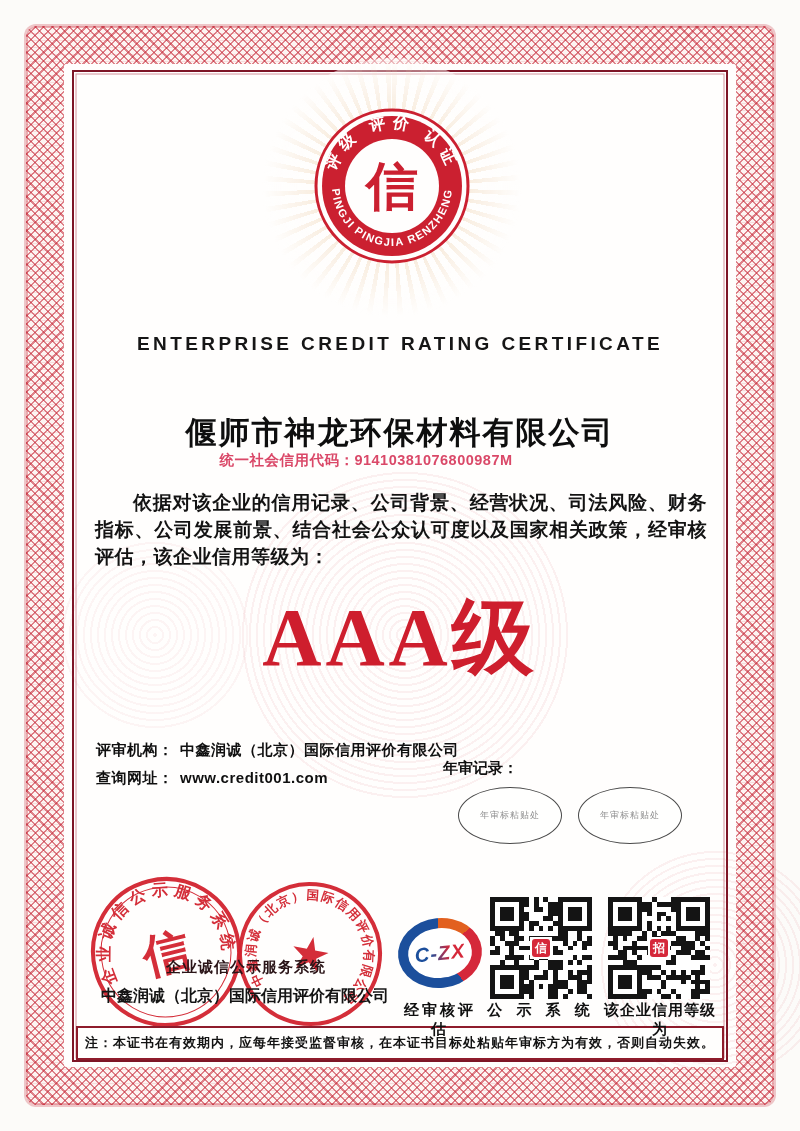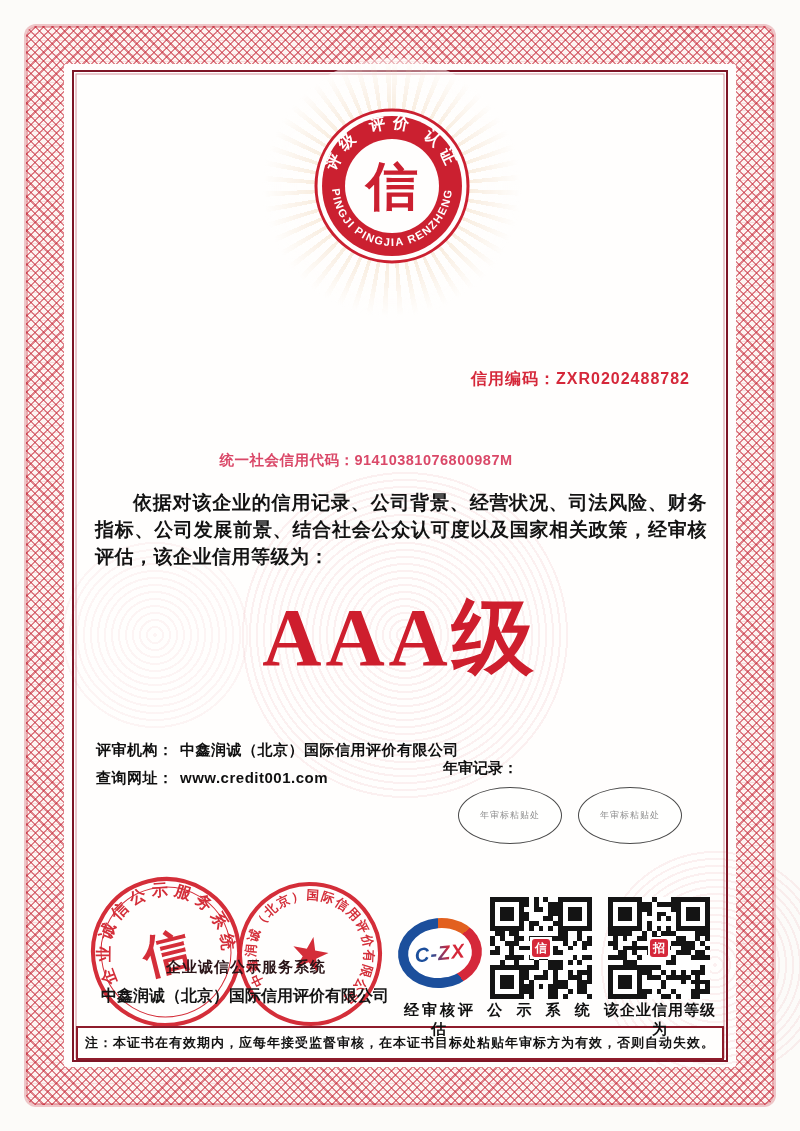--- a/index.html
+++ b/index.html
@@ -94,25 +94,24 @@
     <path id="arcBottom" d="M 20,80 A 60,60 0 0 0 140,80" fill="none"></path>
     <text font-size="16" font-weight="bold" fill="#fff" letter-spacing="6">
       <textPath href="#arcTop" startOffset="50%" text-anchor="middle">评级 评价 认证</textPath>
     </text>
     <text font-size="11" font-weight="bold" fill="#fff" letter-spacing="1.5">
       <textPath href="#arcBottom" startOffset="50%" text-anchor="middle">PINGJI PINGJIA RENZHENG</textPath>
     </text>
     <text x="80" y="98" text-anchor="middle" font-size="52" font-weight="900" fill="#cb2030">信</text>
   </svg>
 
-
-  <div class="credit-code">
-    <span>信用编码：</span><span>ZXR0202488782</span>
-  </div>
-
+  <div class="subtitle">ENTERPRISE CREDIT RATING CERTIFICATE</div>
+
+
+  <div class="company">偃师市神龙环保材料有限公司</div>
   <div class="social">
     <span>统一社会信用代码：</span><span>91410381076800987M</span>
   </div>
 
   <div class="para">依据对该企业的信用记录、公司背景、经营状况、司法风险、财务指标、公司发展前景、结合社会公众认可度以及国家相关政策，经审核评估，该企业信用等级为：</div>
 
   <div class="rating">AAA级</div>
 
   <div class="details">
     <div class="d-row">

